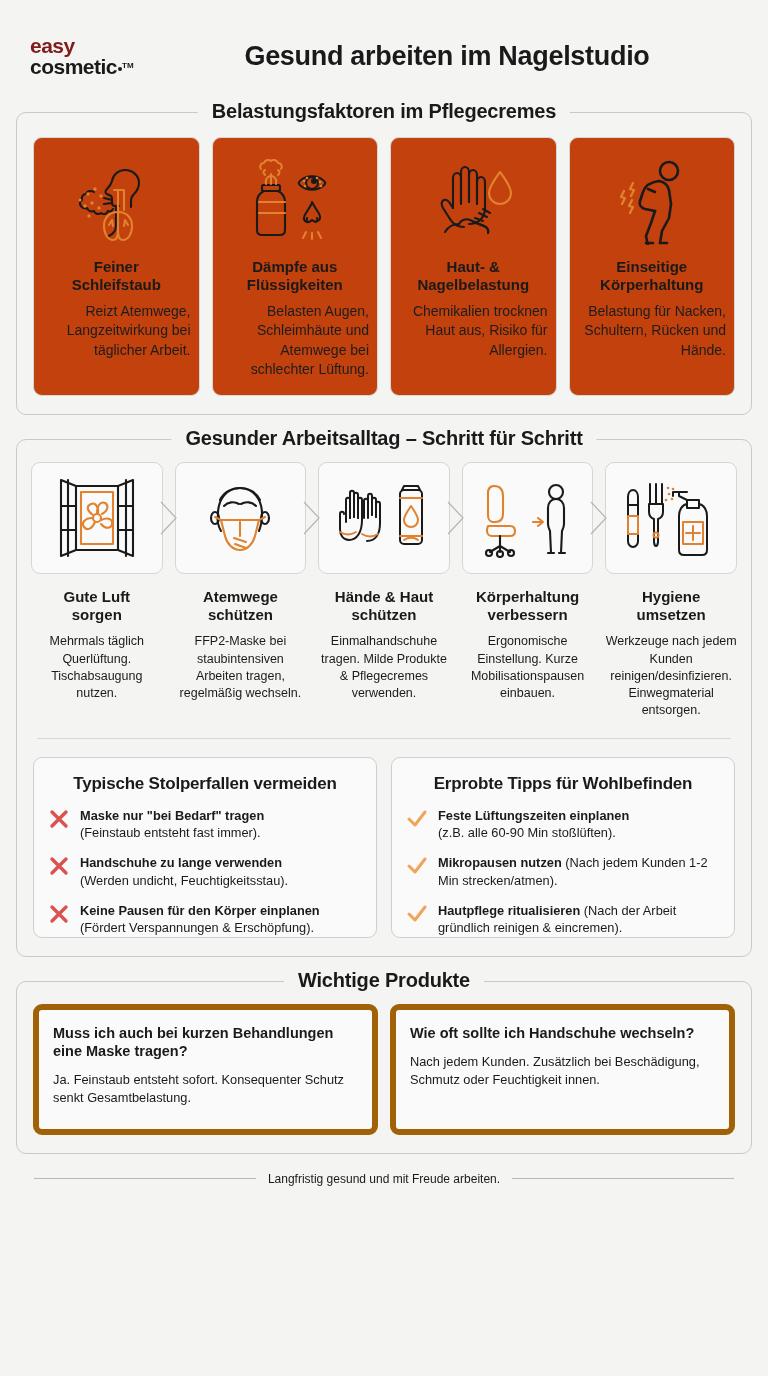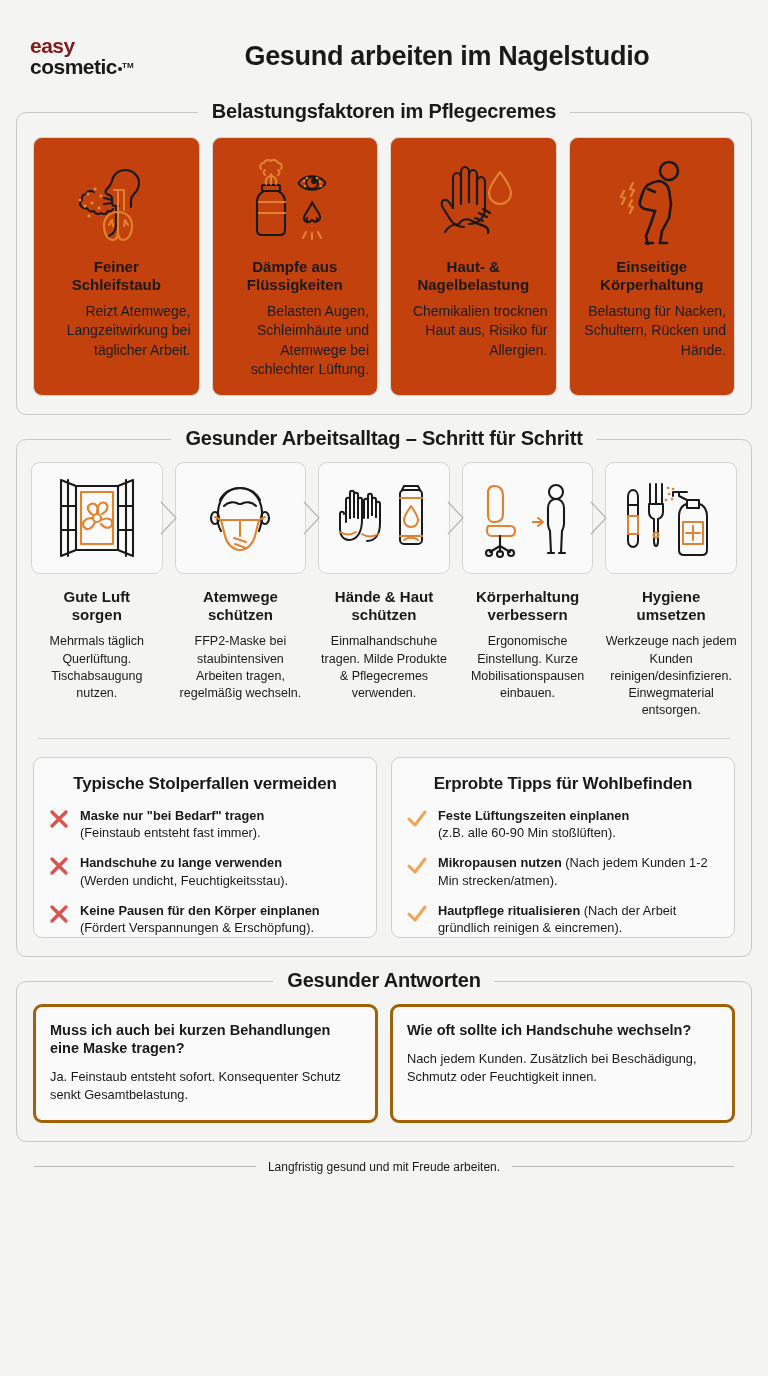--- a/index.html
+++ b/index.html
@@ -77,21 +77,21 @@
   .dd-box { flex: 1; background: #fafafa; border: 1px solid #cfcfcd; border-radius: 9px; padding: 16px 14px 0; }
   .dd-title { font-size: 17px; font-weight: 700; text-align: center; margin-bottom: 13px; letter-spacing: -0.2px; }
   .dd-item { display: flex; gap: 10px; margin-bottom: 13px; align-items: flex-start; }
   .dd-item:last-child { margin-bottom: 0; }
   .dd-mark { flex: 0 0 22px; margin-top: 1px; }
   .dd-text { font-size: 12.8px; line-height: 1.36; }
   .dd-text b { font-weight: 700; }
 
   
   .faq { display: flex; gap: 12px; padding: 22px 16px 18px; }
-  .faq-card { flex: 1; background: #fafafa; border: 3px solid #a16207; border-radius: 9px; padding: 14px 14px 16px; }
+  .faq-card { flex: 1; background: #fafafa; border: 6px solid #a16207; border-radius: 9px; padding: 14px 14px 22px; }
   .faq-q { font-size: 14.5px; font-weight: 700; line-height: 1.25; }
   .faq-a { font-size: 12.8px; line-height: 1.4; margin-top: 11px; }
 
   
   .footer { display: flex; align-items: center; gap: 12px; padding: 0 18px; margin-top: -6px; }
   .footer-line { flex: 1; height: 1px; background: #b9b9b7; }
   .footer-text { font-size: 12px; font-weight: 500; white-space: nowrap; }
 
   svg { display: block; }
 </style>
@@ -433,21 +433,21 @@
               <path d="M3 11l6 6L19 4" fill="none" stroke="#f0a45a" stroke-width="3" stroke-linecap="round" stroke-linejoin="round"></path>
             </svg>
           <div class="dd-text"><b>Hautpflege ritualisieren</b> <span>(Nach der Arbeit gründlich reinigen &amp; eincremen).</span></div>
         </div>
       </div>
 
     </div>
   </div>
 
   <div class="panel">
-    <div class="panel-legend">Gesunder Antworten</div>
+    <div class="panel-legend">Wichtige Produkte</div>
     <div class="faq">
       <div class="faq-card">
         <div class="faq-q">Muss ich auch bei kurzen Behandlungen eine Maske tragen?</div>
         <div class="faq-a">Ja. Feinstaub entsteht sofort. Konsequenter Schutz senkt Gesamtbelastung.</div>
       </div>
       <div class="faq-card">
         <div class="faq-q">Wie oft sollte ich Handschuhe wechseln?</div>
         <div class="faq-a">Nach jedem Kunden. Zusätzlich bei Beschädigung, Schmutz oder Feuchtigkeit innen.</div>
       </div>
     </div>

